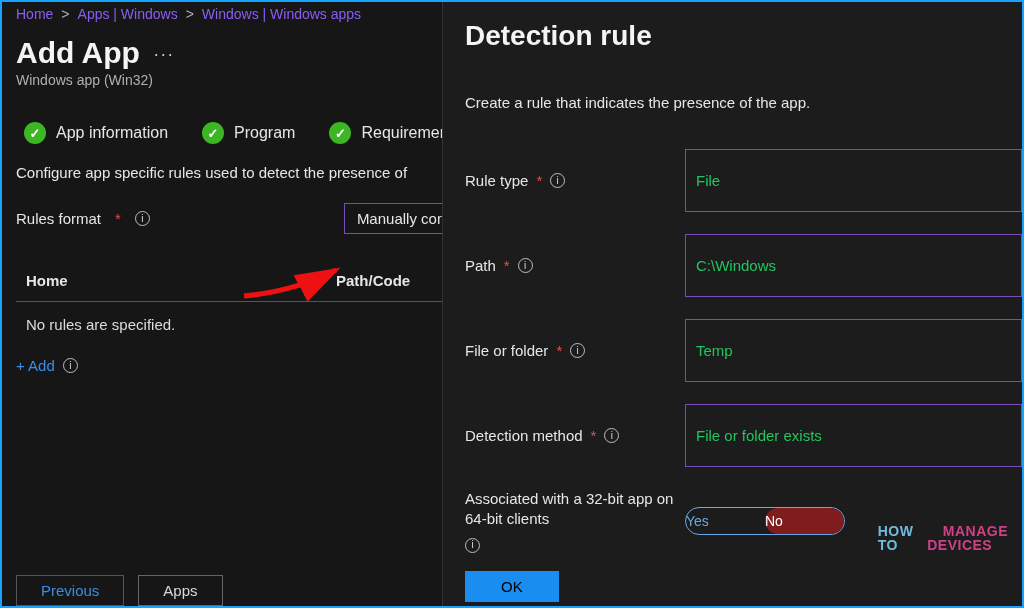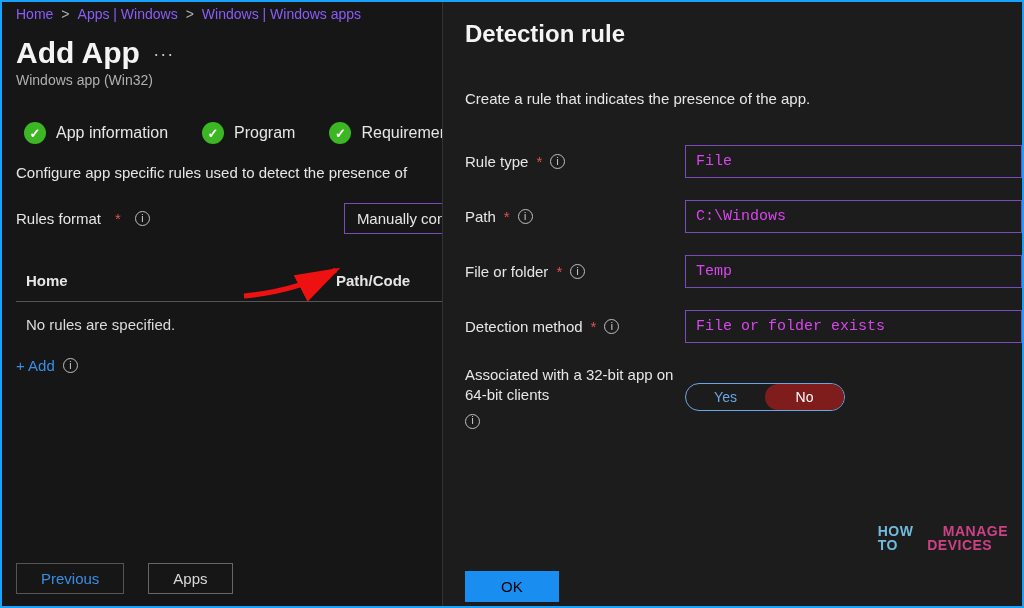--- a/index.html
+++ b/index.html
@@ -41,47 +41,47 @@
   }
   .rules-format-row .select-box { margin-left: 180px; }
   
   .tbl { margin:10px 14px 0 14px; }
   .tbl-head { display:flex; gap:200px; font-weight:600; font-size:15px; padding:8px 10px; }
   .tbl-head div:first-child { width:110px; }
   .tbl-divider { border-top:1px solid #555; margin-top:4px; }
   .tbl-empty { padding:14px 10px 20px 10px; color:#dcdcdc; font-size:15px; }
   .add-link { display:flex; align-items:center; gap:8px; padding:4px 14px; color:#3a8de6; font-size:15px; cursor:pointer; }
   
-  .footer { position:absolute; left:14px; bottom:12px; display:flex; gap:24px; }
+  .footer { position:absolute; left:14px; bottom:0; display:flex; gap:14px; }
   .btn {
     border:1px solid #666; background:transparent; color:#d9d9d9;
     padding:6px 24px; font-size:15px; cursor:pointer;
   }
   .btn.primary-outline { color:#3a8de6; border-color:#555; }
   
   .panel {
     position:absolute; top:0; right:0; bottom:0; width:580px;
     background:#1c1c1c; border-left:1px solid #333; padding:18px 0 0 22px;
   }
-  .panel h2 { font-size:24px; font-weight:600; color:#f4f4f4; margin-bottom:42px; }
+  .panel h2 { font-size:28px; font-weight:600; color:#f4f4f4; margin-bottom:42px; }
   .panel .p-desc { font-size:15px; color:#e6e6e6; margin-bottom:38px; }
   .p-row { display:flex; align-items:center; margin-bottom:22px; }
   .p-row .p-label { width:220px; font-size:15px; display:flex; align-items:center; gap:8px; flex-wrap:wrap; }
   .p-input {
-    flex:1; border:1px solid #7b4bbd; background:transparent; color:#d946ef;
-    padding:7px 10px; font-size:15px; margin-right:0;font-family:Liberation Mono, monospace;
+    flex:1; border:1px solid #7b4bbd; background:transparent; color:#22c55e;
+    padding:22px 10px; font-size:15px; margin-right:0;
   }
   .p-row.multi .p-label { line-height:1.35; }
   
   .toggle {
     width:160px; height:28px; border:1px solid #6aa7e6; border-radius:14px;
     display:flex; align-items:center; overflow:hidden; position:relative;
   }
   .toggle .opt {
-    flex:1; text-align:center; font-size:14px; line-height:26px; color:#6aa7e6; cursor:pointer;
+    flex:1; font-size:14px; line-height:26px; color:#6aa7e6; cursor:pointer;
   }
   .toggle .opt.sel { background:#7f1d1d; color:#fff; border-radius:14px; }
   
   .panel-footer {
     position:absolute; left:0; right:0; bottom:4px; padding:0 0 0 22px;
   }
   .ok-btn {
     background:#1a8ef0; border:none; color:#000; font-size:15px;
     padding:7px 36px; cursor:pointer;
   }

